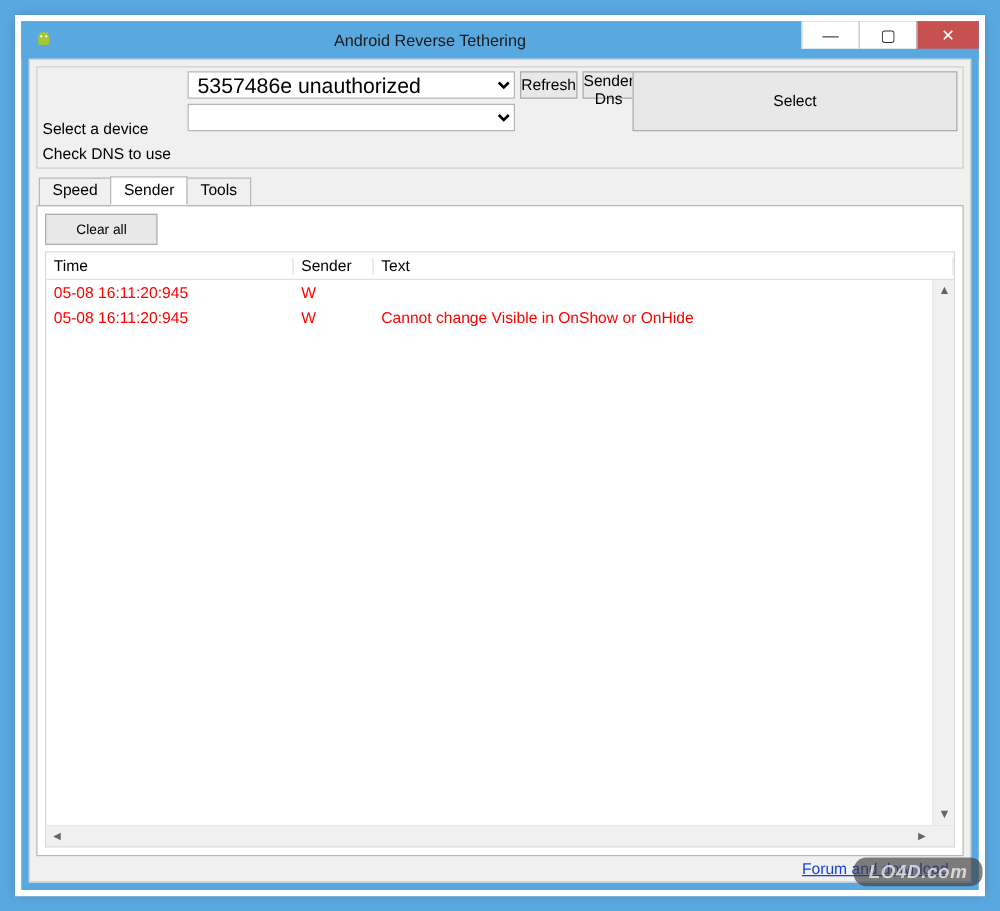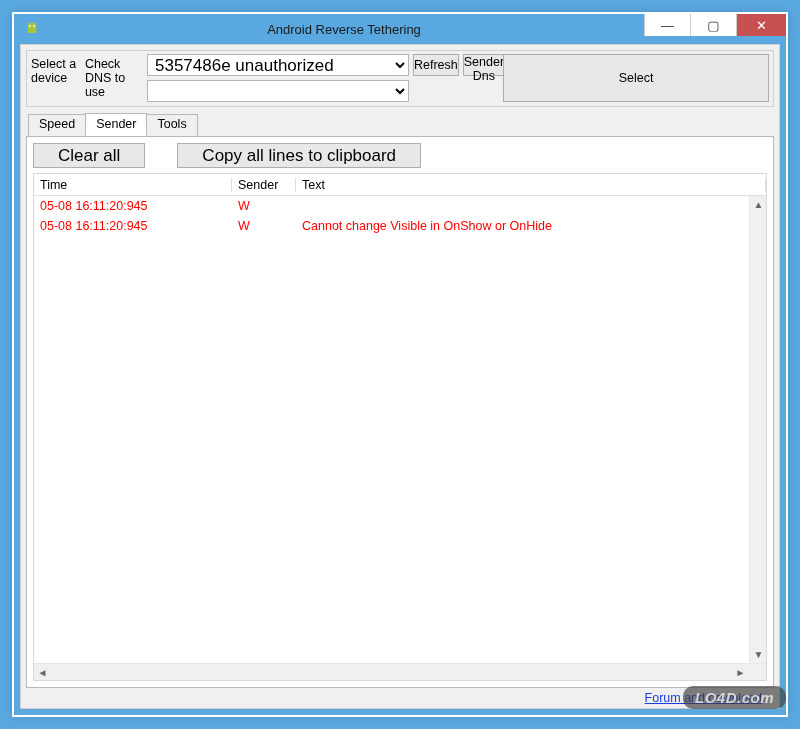--- a/index.html
+++ b/index.html
@@ -12,21 +12,21 @@
     overflow: hidden;
     position: relative;
   }
   .window {
     position: absolute;
     left: 12px;
     top: 12px;
     width: 776px;
     height: 705px;
     background: #59a8e0;
-    border: 2px solid #ffffff;
+    border: 5px solid #ffffff;
     box-shadow: 0 0 8px rgba(0,0,0,0.15);
     display: flex;
     flex-direction: column;
   }
   .titlebar {
     height: 30px;
     display: flex;
     align-items: center;
     background: #59a8e0;
     color: #000;
@@ -75,21 +75,21 @@
     display: flex;
     flex-direction: column;
     padding: 5px 5px 0 5px;
   }
   .top-panel {
     border: 1px solid #cfcfcf;
     padding: 3px 4px 4px 4px;
     display: flex;
     gap: 4px;
   }
-  .labels-col { display: flex; flex-direction: row; gap: 6px; padding-top: 3px; width: 112px; }
+  .labels-col { display: flex; flex-direction: column; gap: 6px; padding-top: 3px; width: 112px; margin-top: 36px; }
   .labels-col span { font-size: 12.5px; color: #000; }
   .combos-col { display: flex; flex-direction: column; gap: 4px; width: 262px; }
   .sidebtn-col { display: flex; flex-direction: row; gap: 4px; width: 86px; }
   .connect-col { flex: 1; }
   select.combo {
     width: 100%;
     height: 22px;
     border: 1px solid #b5b5b5;
     background: #fff;
     font-size: 17px;
@@ -140,21 +140,21 @@
   }
   .toolbar {
     display: flex;
     gap: 32px;
     margin-bottom: 5px;
   }
   button.toolbtn {
     height: 25px;
     border: 1px solid #adadad;
     background: #e8e8e8;
-    font-size: 17px;
+    font-size: 11px;
     padding: 0 24px;
     color: #000;
   }
   .grid {
     flex: 1;
     border: 1px solid #d8d8d8;
     display: flex;
     flex-direction: column;
     position: relative;
     overflow: hidden;
@@ -300,21 +300,20 @@
 
     <div class="tabs-row">
       <div class="tab">Speed</div>
       <div class="tab active">Sender</div>
       <div class="tab">Tools</div>
     </div>
 
     <div class="tab-page">
       <div class="toolbar">
         <button class="toolbtn">Clear all</button>
-        <button class="toolbtn">Copy all lines to clipboard</button>
       </div>
 
       <div class="grid">
         <div class="grid-header">
           <div class="col col-time">Time</div>
           <div class="col col-sender">Sender</div>
           <div class="col col-text">Text</div>
         </div>
         <div class="grid-body" id="grid-body">
             <div class="row">

